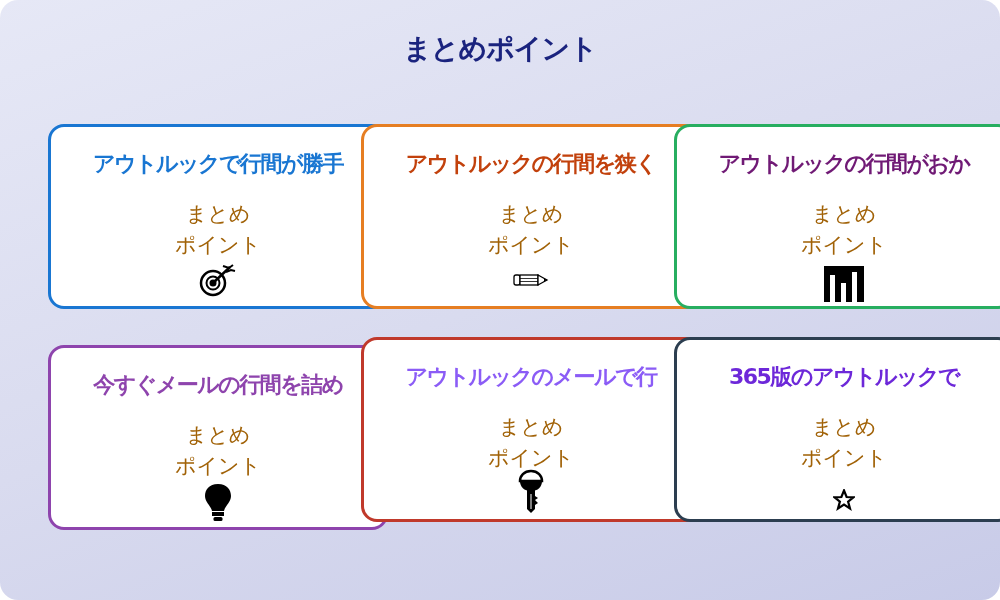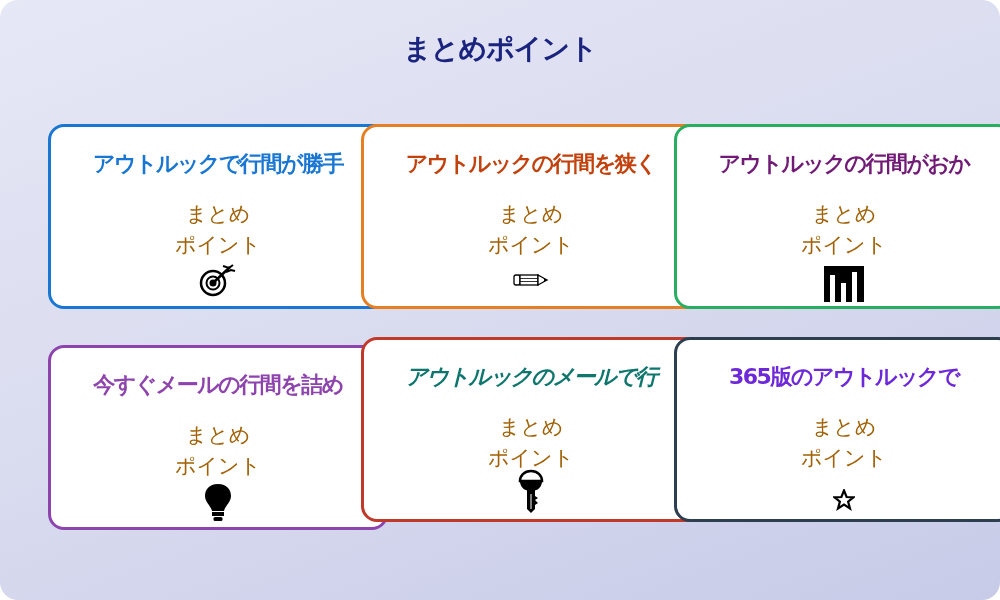--- a/index.html
+++ b/index.html
@@ -99,21 +99,21 @@
     <div class="card-icon" style="top:134px;">
       <svg width="30" height="40" viewBox="0 0 30 40">
         <path d="M15 2 C6 2 2 8 2 14 C2 20 8 24 9 29 L21 29 C22 24 28 20 28 14 C28 8 24 2 15 2 Z" fill="#000"></path>
         <rect x="9" y="30" width="12" height="4" fill="#000"></rect>
         <rect x="10.5" y="35" width="9" height="4" rx="1.5" fill="#000"></rect>
       </svg>
     </div>
   </div>
 
   <div class="card" style="left:361px; top:337px; border-color:#c0392b;">
-    <div class="card-title" style="color:#0f766e;font-style:italic;">アウトルックのメールで行</div>
+    <div class="card-title" style="color:#8b5cf6;">アウトルックのメールで行</div>
     <div class="card-sub">
       <div>まとめ</div>
       <div>ポイント</div>
     </div>
     <div class="card-icon" style="top:132px;">
       <svg width="26" height="46" viewBox="0 0 26 46">
         <path d="M13 2 C6 2 2 7 2 12 L24 12 C24 7 20 2 13 2 Z" fill="#fff" stroke="#000" stroke-width="2.5"></path>
         <path d="M2 12 C2 18 6 22 13 22 C20 22 24 18 24 12 Z" fill="#000"></path>
         <path d="M9 21 L17 21 L17 27 L20 29 L17 31 L20 34 L17 36 L17 40 L13 44 L9 40 Z" fill="#000"></path>
         <line x1="13" y1="25" x2="13" y2="40" stroke="#fff" stroke-width="1"></line>

